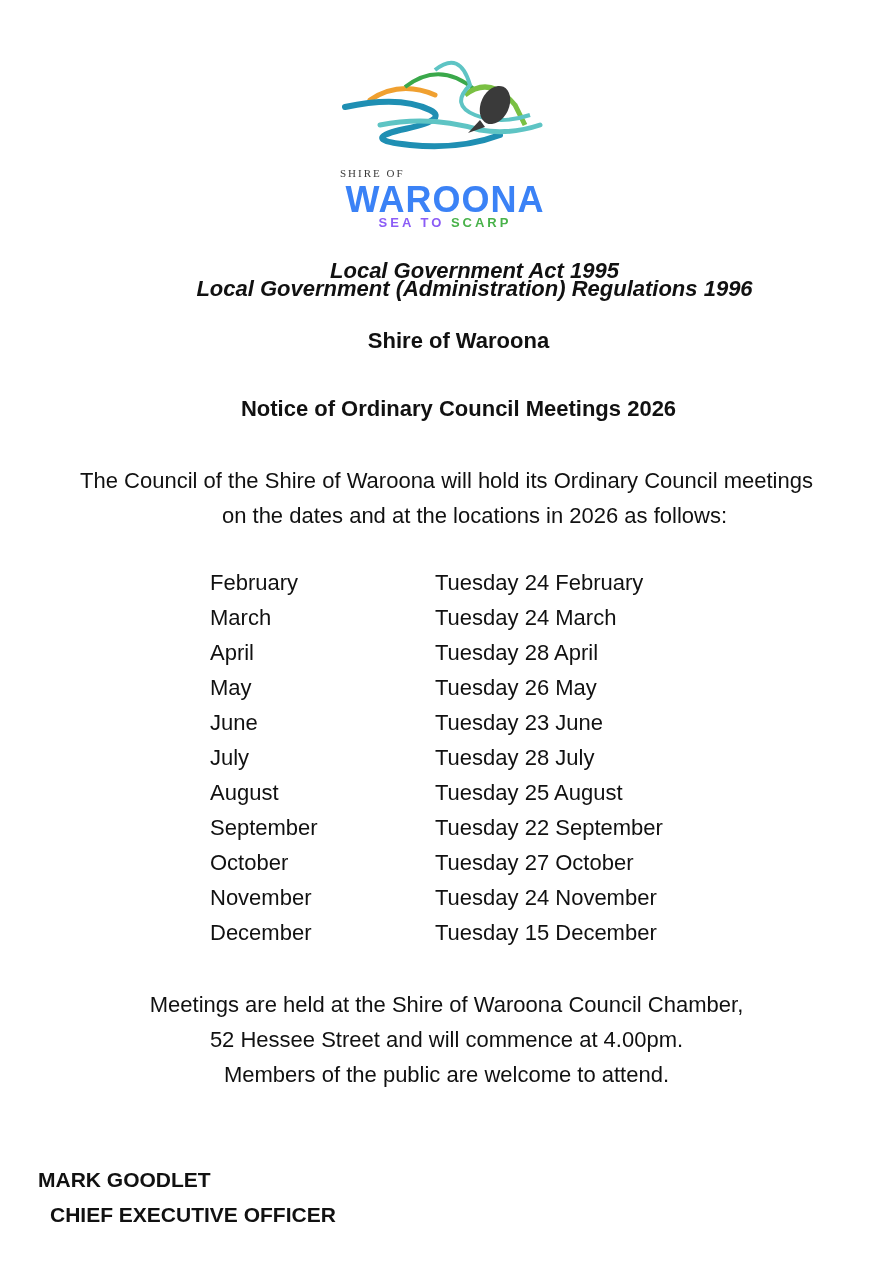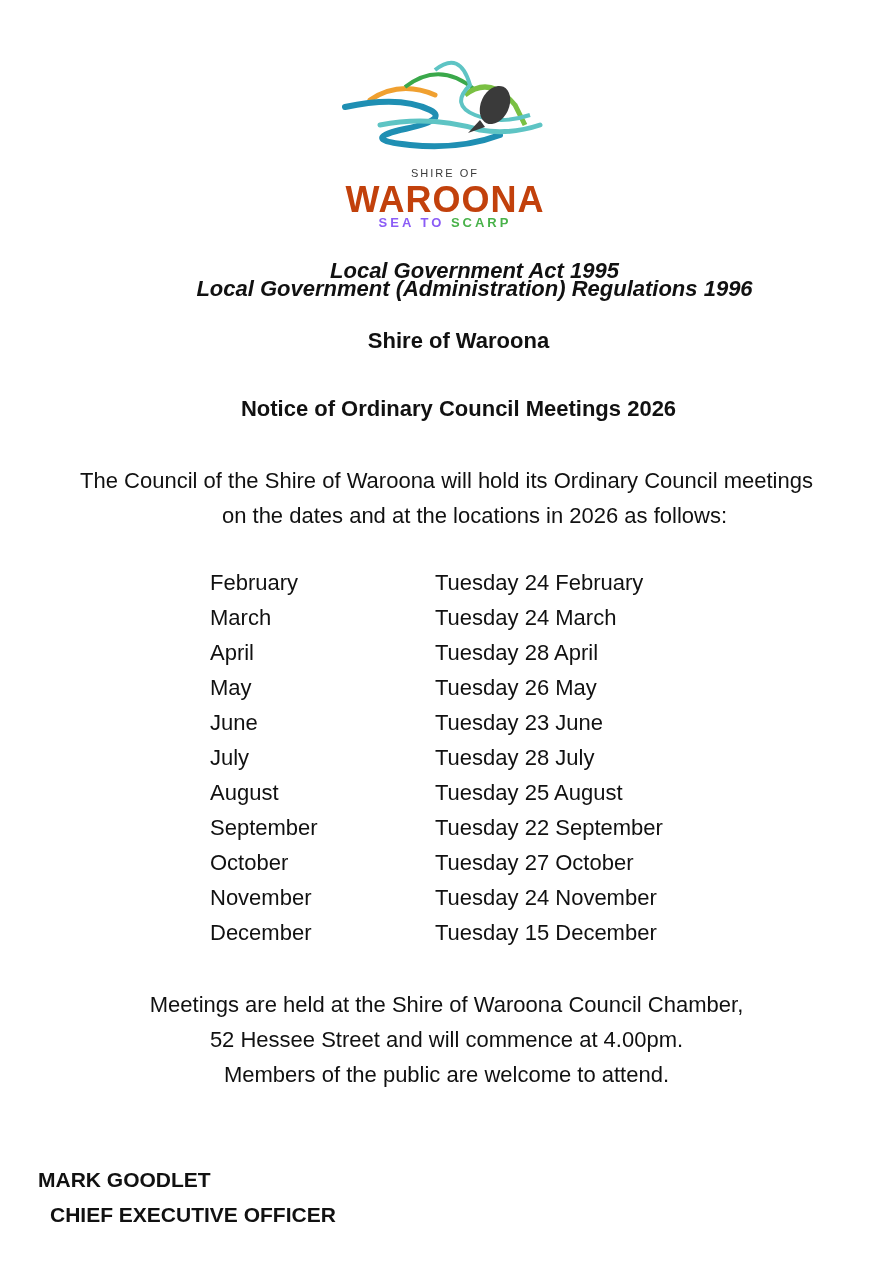--- a/index.html
+++ b/index.html
@@ -1,23 +1,23 @@
 <!DOCTYPE html>
 <html><head>
 <meta charset="utf-8">
 <style>
   html, body { margin:0; padding:0; background:#ffffff; }
   body { width:893px; height:1280px; position:relative; overflow:hidden;
          font-family:"Liberation Sans", "DejaVu Sans", sans-serif; color:#111; }
   .logo { position:absolute; left:340px; top:55px; width:210px; height:180px; }
   .logo svg { position:absolute; left:0; top:0; }
-  .logo-shire { position:absolute; left:0; width:210px; top:112px; text-align:center;
-                font-size:11px; letter-spacing:2px; color:#3a3a3a; }
+  .logo-shire { position:absolute; left:0; width:210px; top:112px; text-align:left;
+                font-size:11px; letter-spacing:2px; color:#3a3a3a;font-family:Liberation Serif, serif; }
   .logo-waroona { position:absolute; left:0; width:210px; top:124px; text-align:center;
-                  font-size:36px; font-weight:bold; letter-spacing:1px; color:#c2410c; }
+                  font-size:36px; font-weight:bold; letter-spacing:1px; color:#3b82f6; }
   .logo-tag { position:absolute; left:0; width:210px; top:160px; text-align:center;
               font-size:13px; letter-spacing:3px; font-weight:bold; }
   .logo-tag .sea { color:#8b5cf6; }
   .logo-tag .scarp { color:#49b24a; }
   .center { position:absolute; left:0; width:893px; text-align:center; font-size:22px; }
   .italic-bold { font-style:italic; font-weight:bold;margin-left:28px; }
   .bold { font-weight:bold;margin-left:12px; }
   .schedule { position:absolute; left:210px; top:570px; }
   .row { height:35px; font-size:22px; display:flex; }
   .row .m { width:225px; }

